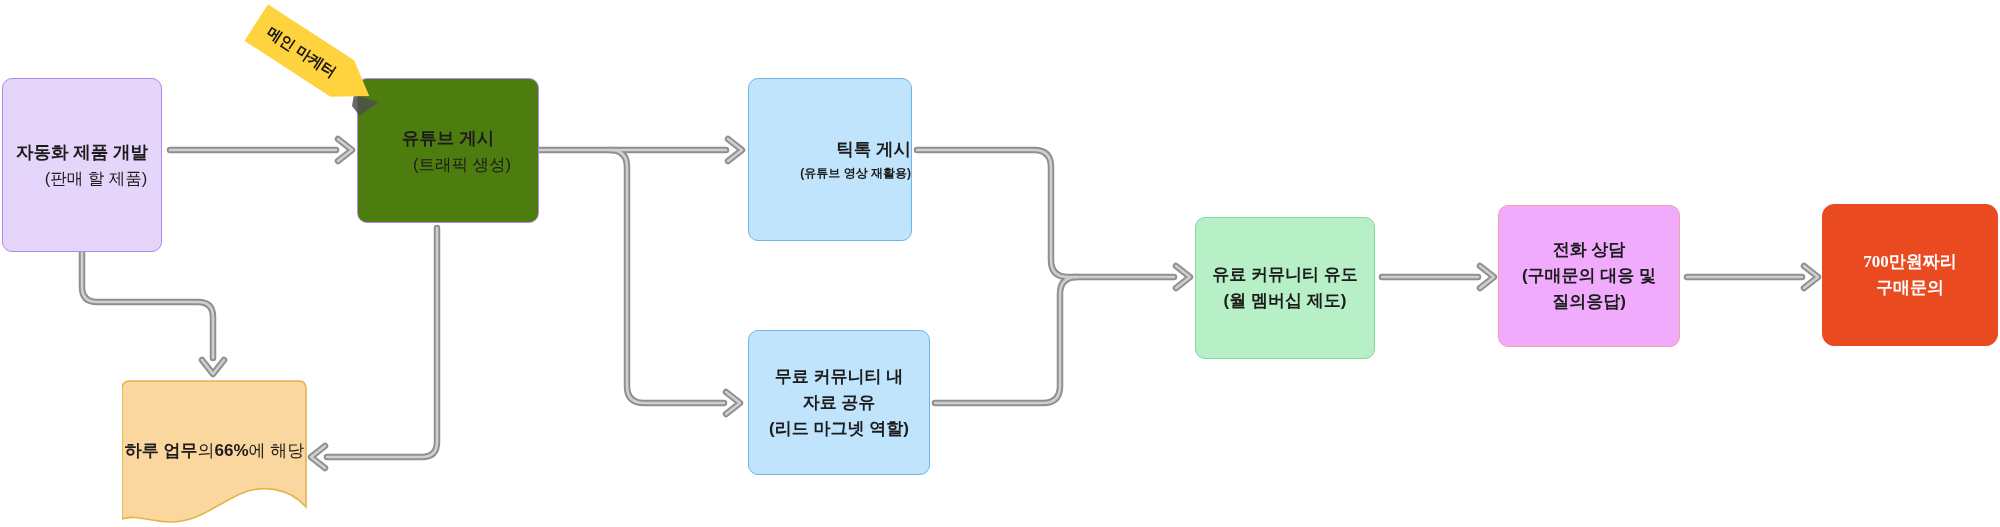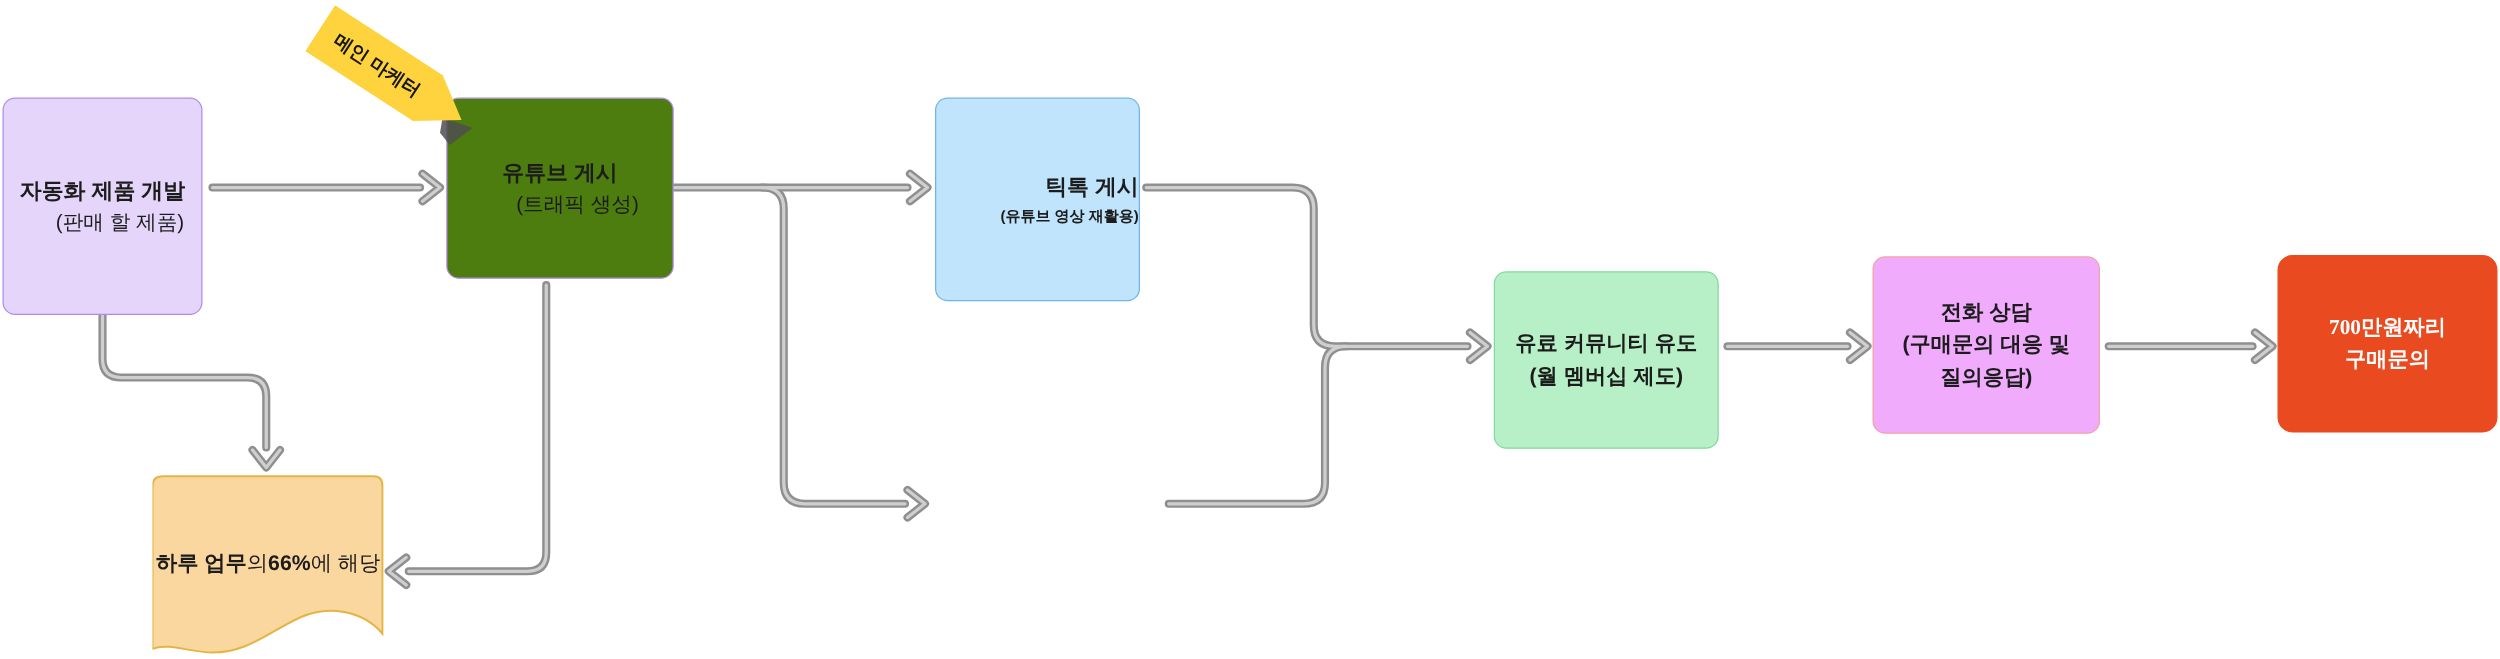--- a/index.html
+++ b/index.html
@@ -106,20 +106,25 @@
   <div class="node n-youtube">
     <div class="t">유튜브 게시</div>
     <div class="s">(트래픽 생성)</div>
   </div>
 
   <div class="node n-tiktok">
     <div class="t">틱톡 게시</div>
     <div class="bs">(유튜브 영상 재활용)</div>
   </div>
 
+  <div class="node n-free">
+    <div class="b">무료 커뮤니티 내</div>
+    <div class="b">자료 공유</div>
+    <div class="b">(리드 마그넷 역할)</div>
+  </div>
 
   <div class="node n-paid">
     <div class="b">유료 커뮤니티 유도</div>
     <div class="b">(월 멤버십 제도)</div>
   </div>
 
   <div class="node n-phone">
     <div class="b">전화 상담</div>
     <div class="b">(구매문의 대응 및</div>
     <div class="b">질의응답)</div>

